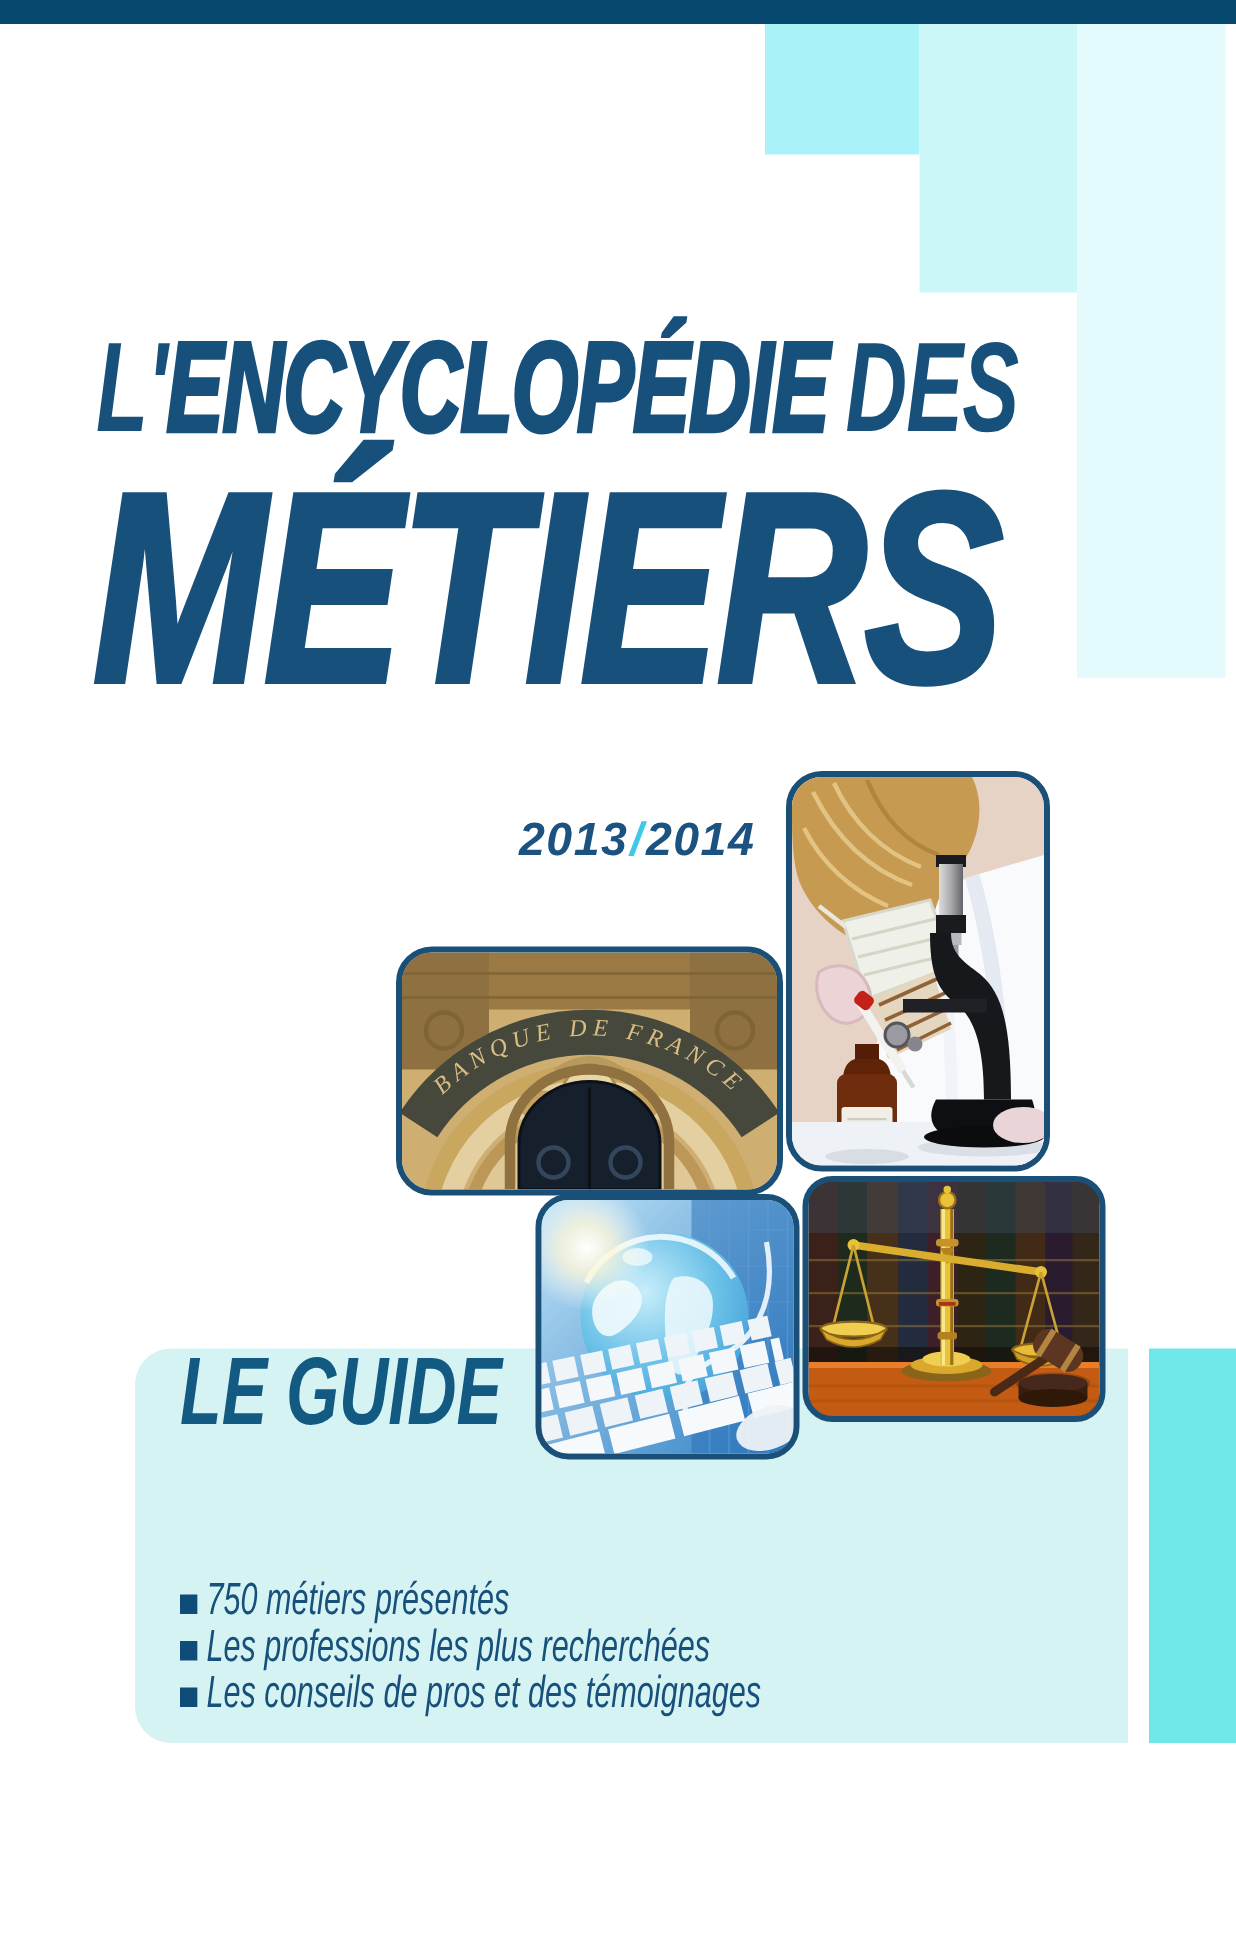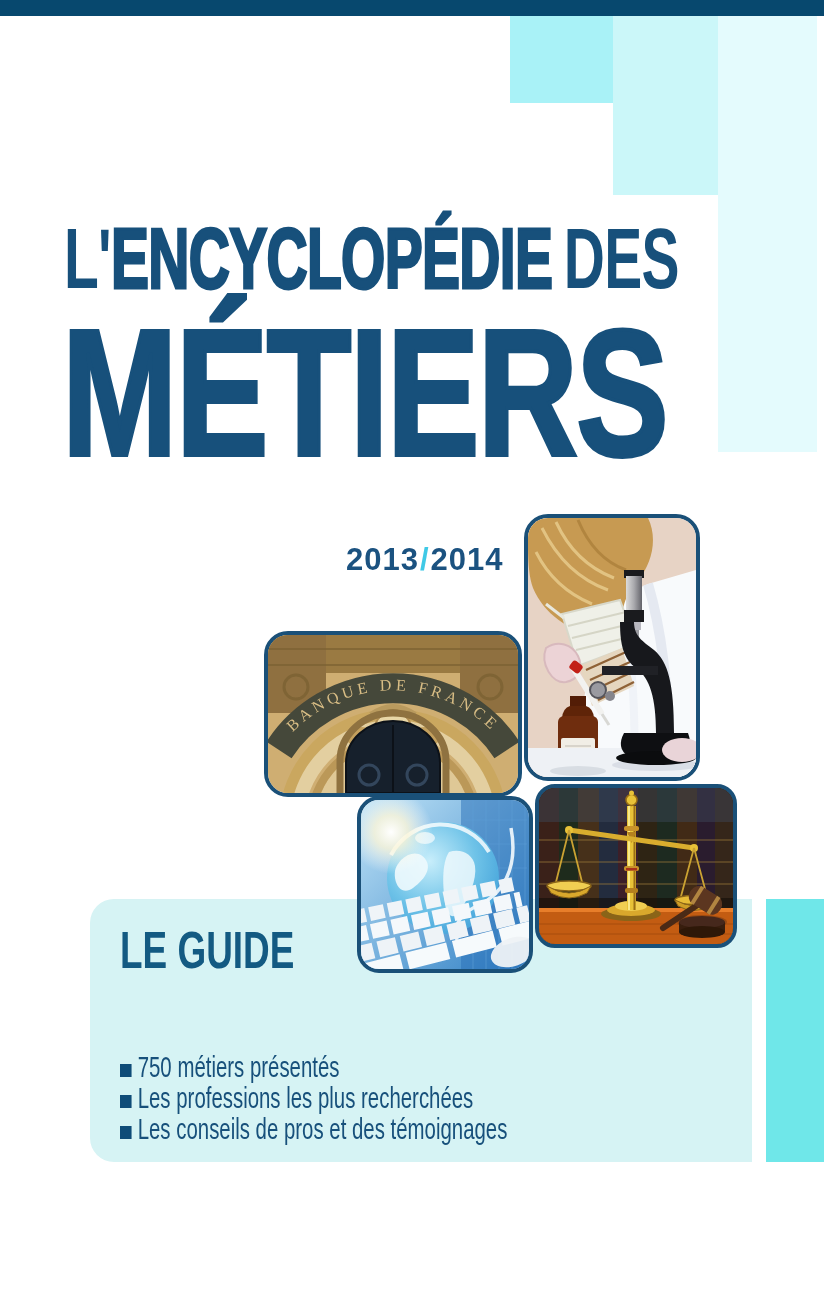--- a/index.html
+++ b/index.html
@@ -1,18 +1,19 @@
 <!DOCTYPE html>
 <html><head>
 <meta charset="utf-8">
 <style>
   html,body{margin:0;padding:0;background:#ffffff;}
   .cover{
     position:relative;width:824px;height:1200px;overflow:hidden;background:#ffffff;
     font-family:"Liberation Sans","DejaVu Sans",sans-serif;
+    font-style:italic;
   }
   .abs{position:absolute;}
   
   .top-bar{left:0;top:0;width:824px;height:16px;background:#07486e;}
   .bottom-bar{left:0;top:1222px;width:824px;height:77px;background:#1b5379;}
   
   .sq1{left:510px;top:16px;width:103px;height:87px;background:#a9f2f7;}
   .sq2{left:613px;top:16px;width:105px;height:179px;background:#cbf7f9;}
   .sq3{left:718px;top:16px;width:99px;height:436px;background:#e4fbfd;}
   
@@ -31,21 +32,21 @@
   .photo{border:4px solid #1a5078;overflow:hidden;box-sizing:border-box;background:#dddddd;}
   .photo svg{display:block;width:100%;height:100%;}
   .photo-bank{left:264px;top:631px;width:258px;height:166px;border-radius:24px;}
   .photo-micro{left:524px;top:514px;width:176px;height:267px;border-radius:24px;}
   .photo-globe{left:357px;top:796px;width:176px;height:177px;border-radius:22px;}
   .photo-scales{left:535px;top:784px;width:202px;height:164px;border-radius:20px;}
   
   .panel{left:90px;top:899px;width:662px;height:263px;background:#d6f3f4;border-radius:24px 0 0 24px;}
   .teal-col{left:766px;top:899px;width:58px;height:263px;background:#6fe7e9;}
   
-  .guide1{left:120px;top:924px;font-size:52px;line-height:1;font-weight:700;color:#135a82;}
+  .guide1{left:120px;top:895px;font-size:64px;line-height:1;font-weight:700;color:#135a82;}
   .guide1 .hscale{transform:scaleX(.71);letter-spacing:0;}
   .guide2{left:120px;top:987px;font-size:46px;line-height:1;font-weight:700;color:#135a82;}
   .guide2 .hscale{transform:scaleX(.74);}
   .bullets{left:120px;top:1051px;font-size:30px;line-height:31px;color:#17507b;transform:scaleX(.68);transform-origin:0 0;white-space:nowrap;}
   .bullets .row{display:block;}
   .bullet-sq{display:inline-block;width:17px;height:13px;background:#0f4c78;margin-right:9px;}
   
   .wordmark{left:298px;top:1236px;font-size:42px;font-weight:700;color:#c2410c;letter-spacing:-1px;line-height:1;}
   .bracket{left:288px;top:1231px;width:64px;height:53px;}
   .tagline{left:420px;top:1272px;font-size:17px;color:#eef6fa;letter-spacing:.6px;padding-left:38px;}

